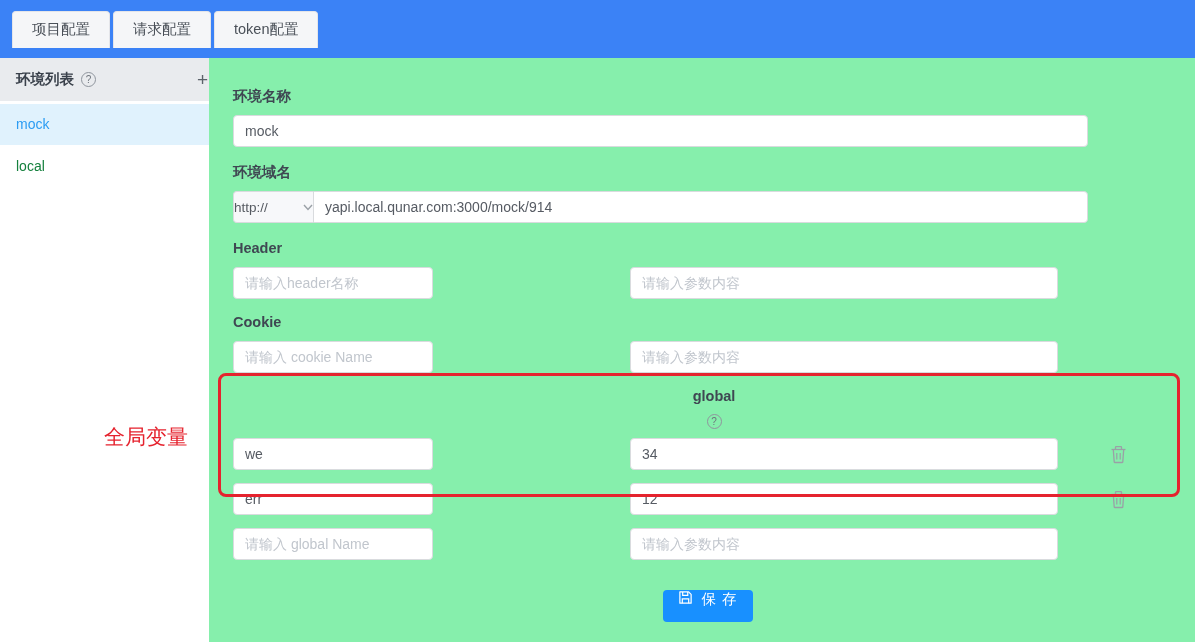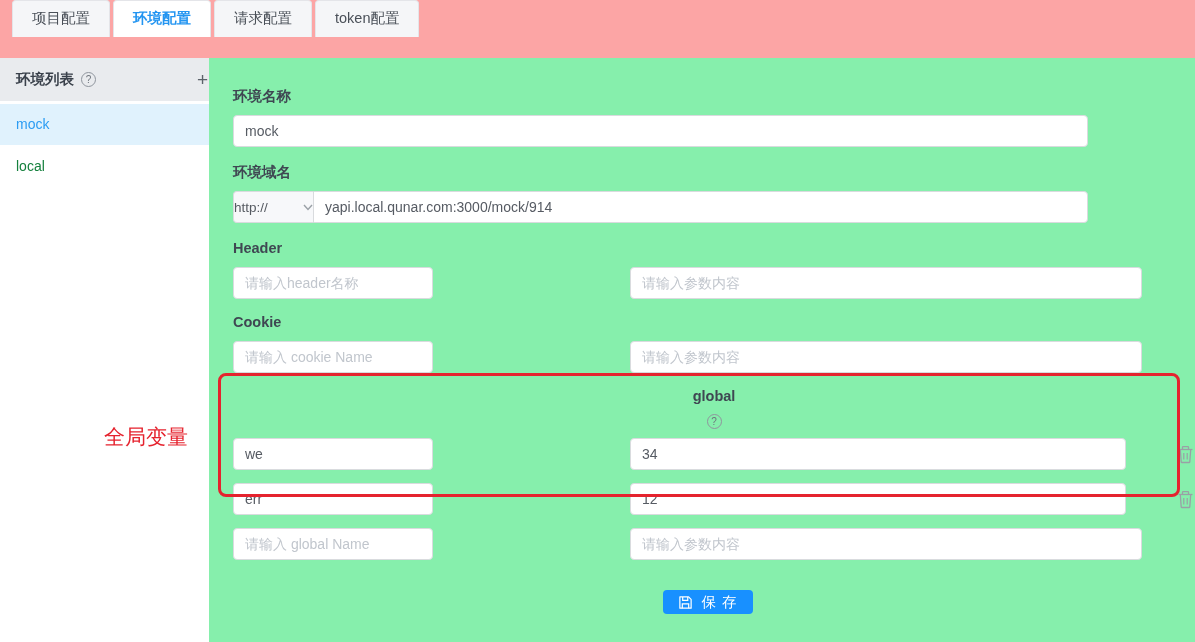--- a/index.html
+++ b/index.html
@@ -9,23 +9,23 @@
     font-size: 14px;
     color: #464c55;
     background: #fff;
     position: relative;
     overflow: hidden;
   }
 
   
   .tabbar {
     height: 58px;
-    background: #fca5a5;
+    background: #3b82f6;
     display: flex;
-    align-items: flex-start;
+    align-items: center;
     padding-left: 12px;
   }
   .tab {
     height: 37px;
     line-height: 35px;
     padding: 0 19px;
     margin-right: 3px;
     background: #f5f6f8;
     border: 1px solid #e4e5e9;
     border-bottom: none;
@@ -139,21 +139,21 @@
     gap: 6px;
     font-size: 13.5px;
     color: #555a61;
     cursor: pointer;
   }
   .chev { display:inline-block; margin-top:1px; }
   .domain-input { flex: 1; border-radius: 0 4px 4px 0; }
 
   .kv-row { display: flex; align-items: center; margin-bottom: 13px; }
   .kv-name { width: 200px; }
-  .kv-value { width: 512px; margin-left: 197px; }
+  .kv-value { width: 428px; margin-left: 197px; }
   .trash-btn {
     margin-left: 50px;
     width: 20px; height: 20px;
     display: inline-flex;
     align-items: center;
     justify-content: center;
     cursor: pointer;
     background: none;
     border: none;
     padding: 0;
@@ -178,41 +178,40 @@
     left: 104px;
     top: 423px;
     font-size: 21px;
     color: #e5232e;
     z-index: 5;
   }
 
   
   .save-row { width: 855px; margin-top: 30px; display: flex; justify-content: center; padding-left: 95px; }
   .save-btn {
-    height: 24px;
+    height: 32px;
     padding: 0 15px;
     background: #1890ff;
     color: #fff;
     border: none;
     border-radius: 4px;
     font-size: 14.5px;
     display: inline-flex;
-    align-items: center;
+    align-items: flex-start;
     gap: 8px;
     cursor: pointer;
     font-family: inherit;
     letter-spacing: 1px;
   }
 </style>
 </head>
 <body>
 
 <div class="tabbar">
   <div class="tab">项目配置</div>
-  <div class="tab active">环境配置</div>
   <div class="tab">请求配置</div>
   <div class="tab">token配置</div>
 </div>
 
 <aside class="sidebar">
   <div class="sidebar-header">
     <span class="sidebar-title-wrap">
       <span>环境列表</span>
       <span class="qicon">?</span>
     </span>

